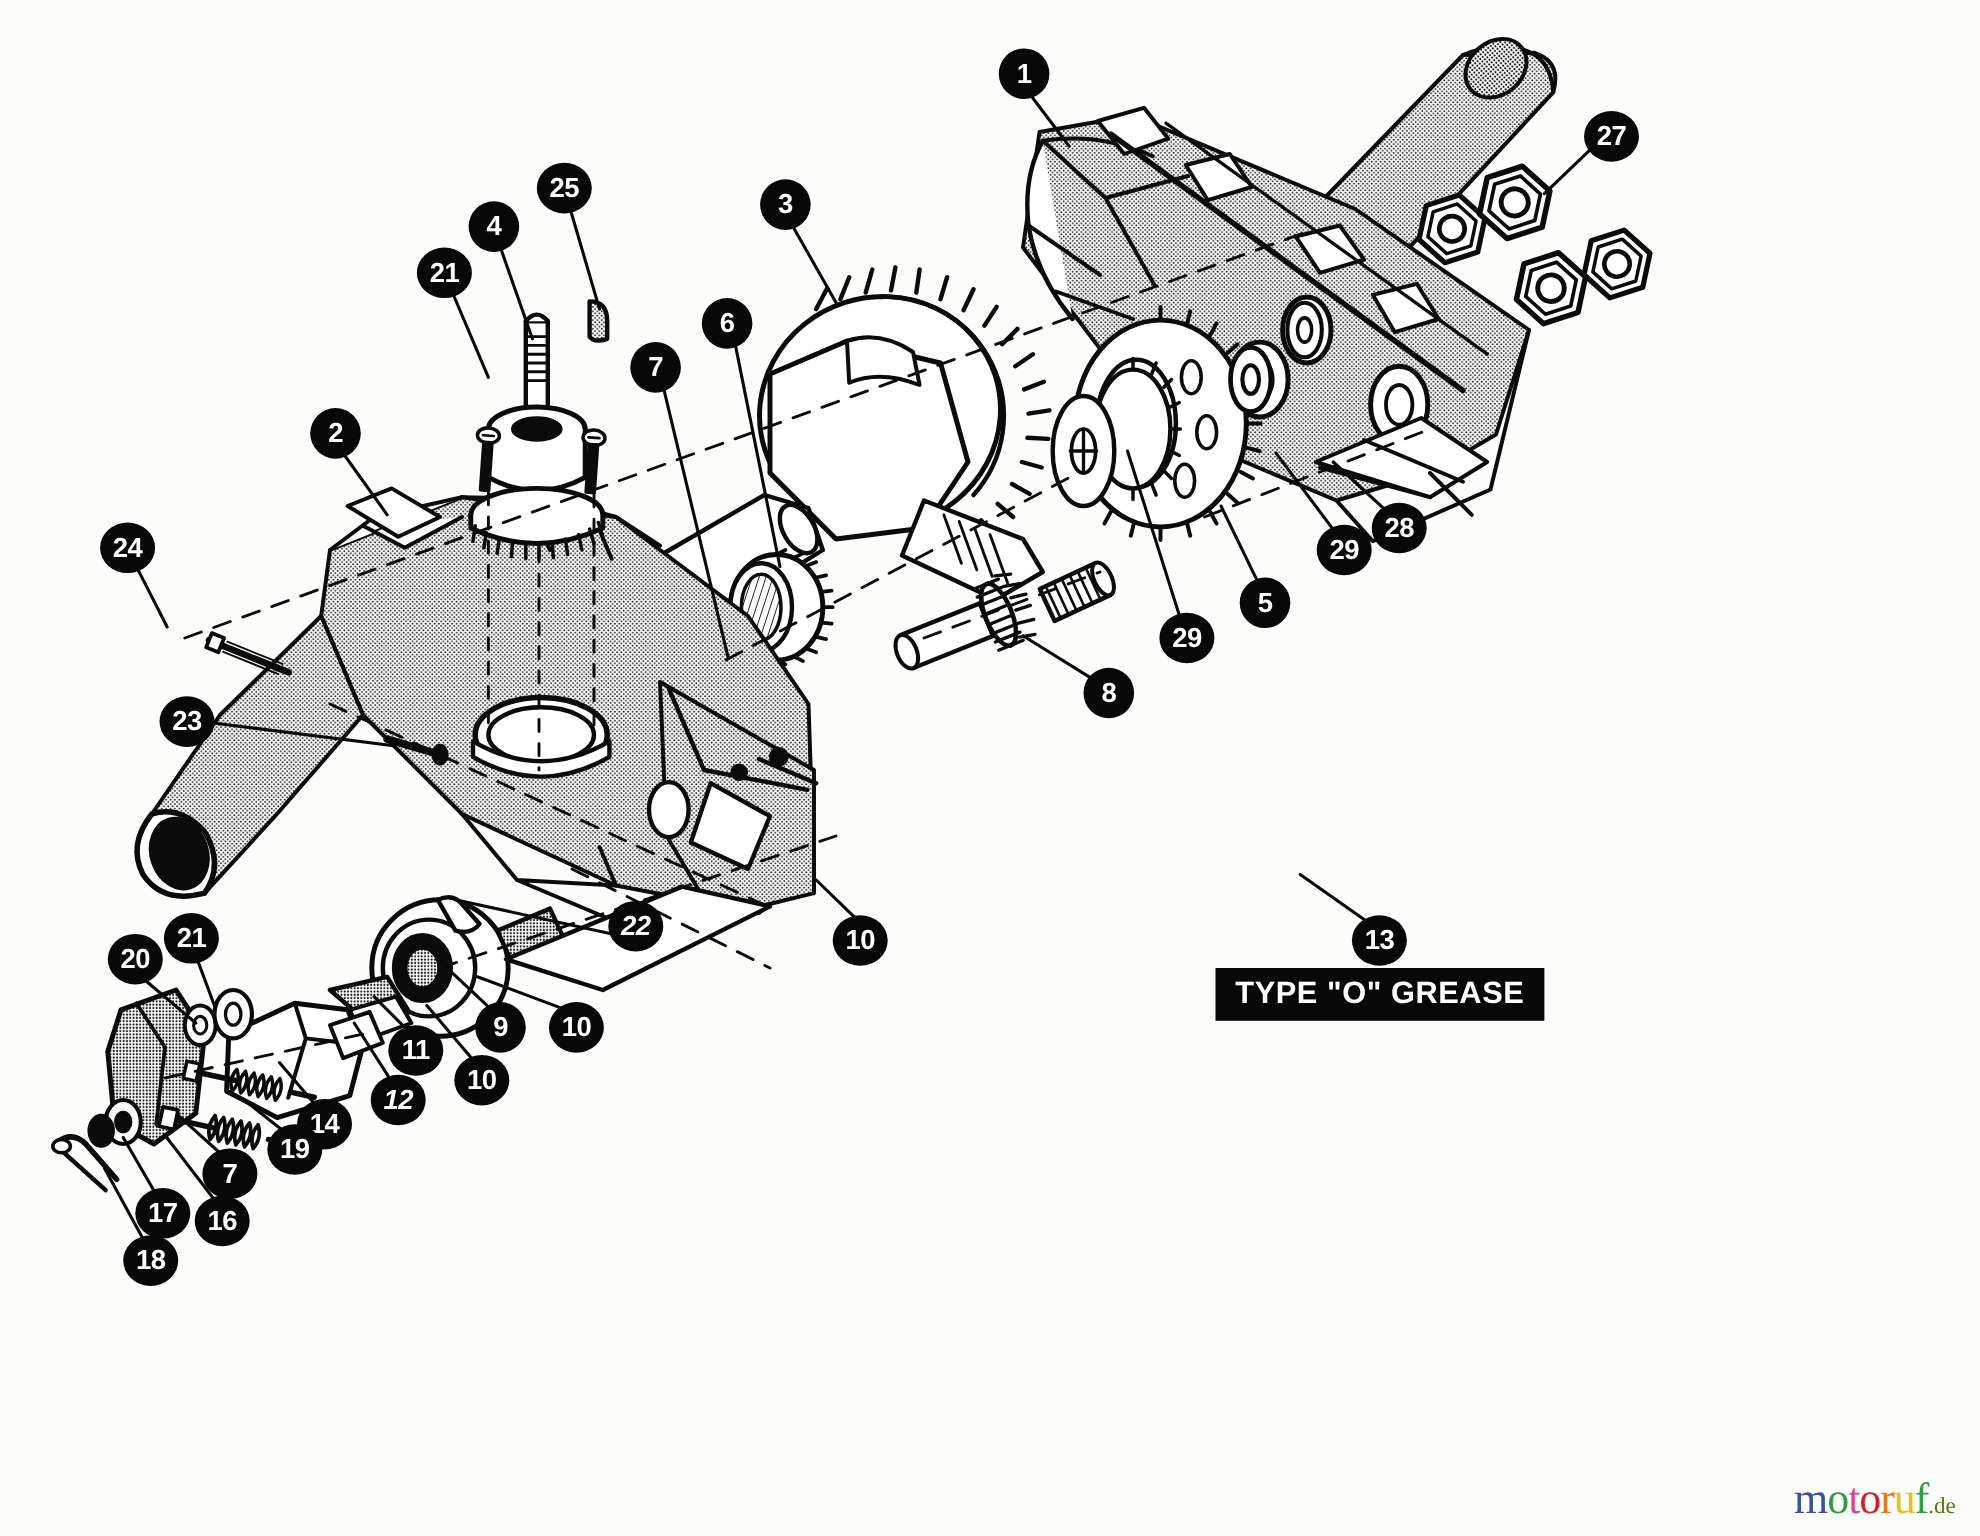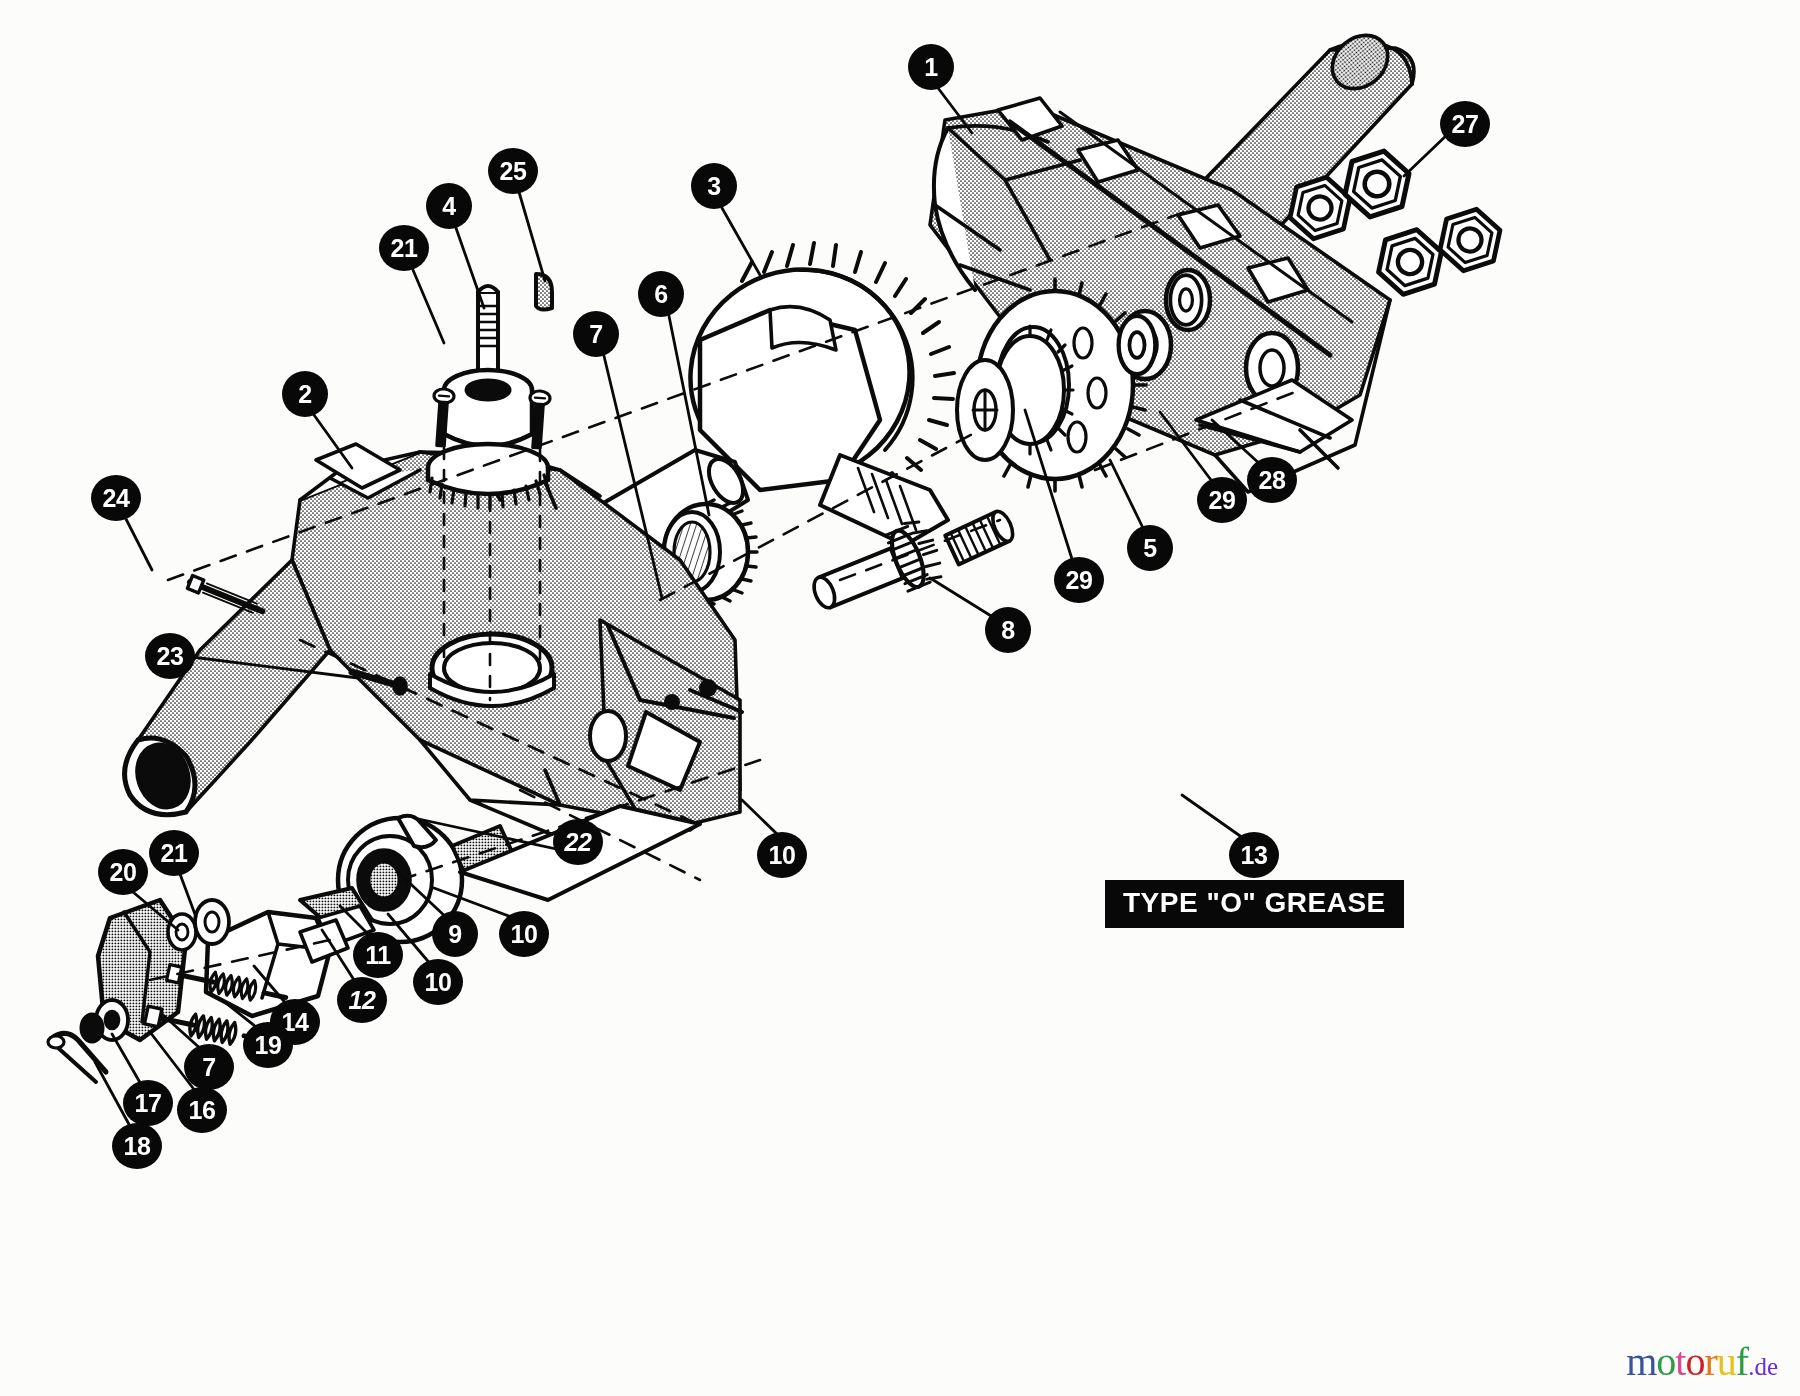--- a/index.html
+++ b/index.html
@@ -53,21 +53,21 @@
   
   #watermark{
     position:absolute;
     right:22px;bottom:14px;
     font-family:"Liberation Serif", serif;
     font-size:40px;
     line-height:1;
     letter-spacing:-1px;
     white-space:nowrap;
   }
-  #watermark .suffix{font-size:25px;color:#6d28d9;letter-spacing:0;text-align:right;}
+  #watermark .suffix{font-size:21px;color:#4d7c0f;letter-spacing:0;text-align:right;}
 </style>
 </head>
 <body>
 
 <div id="stage">
 
   <svg id="art" viewBox="0 0 1800 1396">
     <defs>
       <pattern id="hatch" width="4" height="4" patternUnits="userSpaceOnUse">
         <rect width="4" height="4" fill="#ffffff"></rect>

